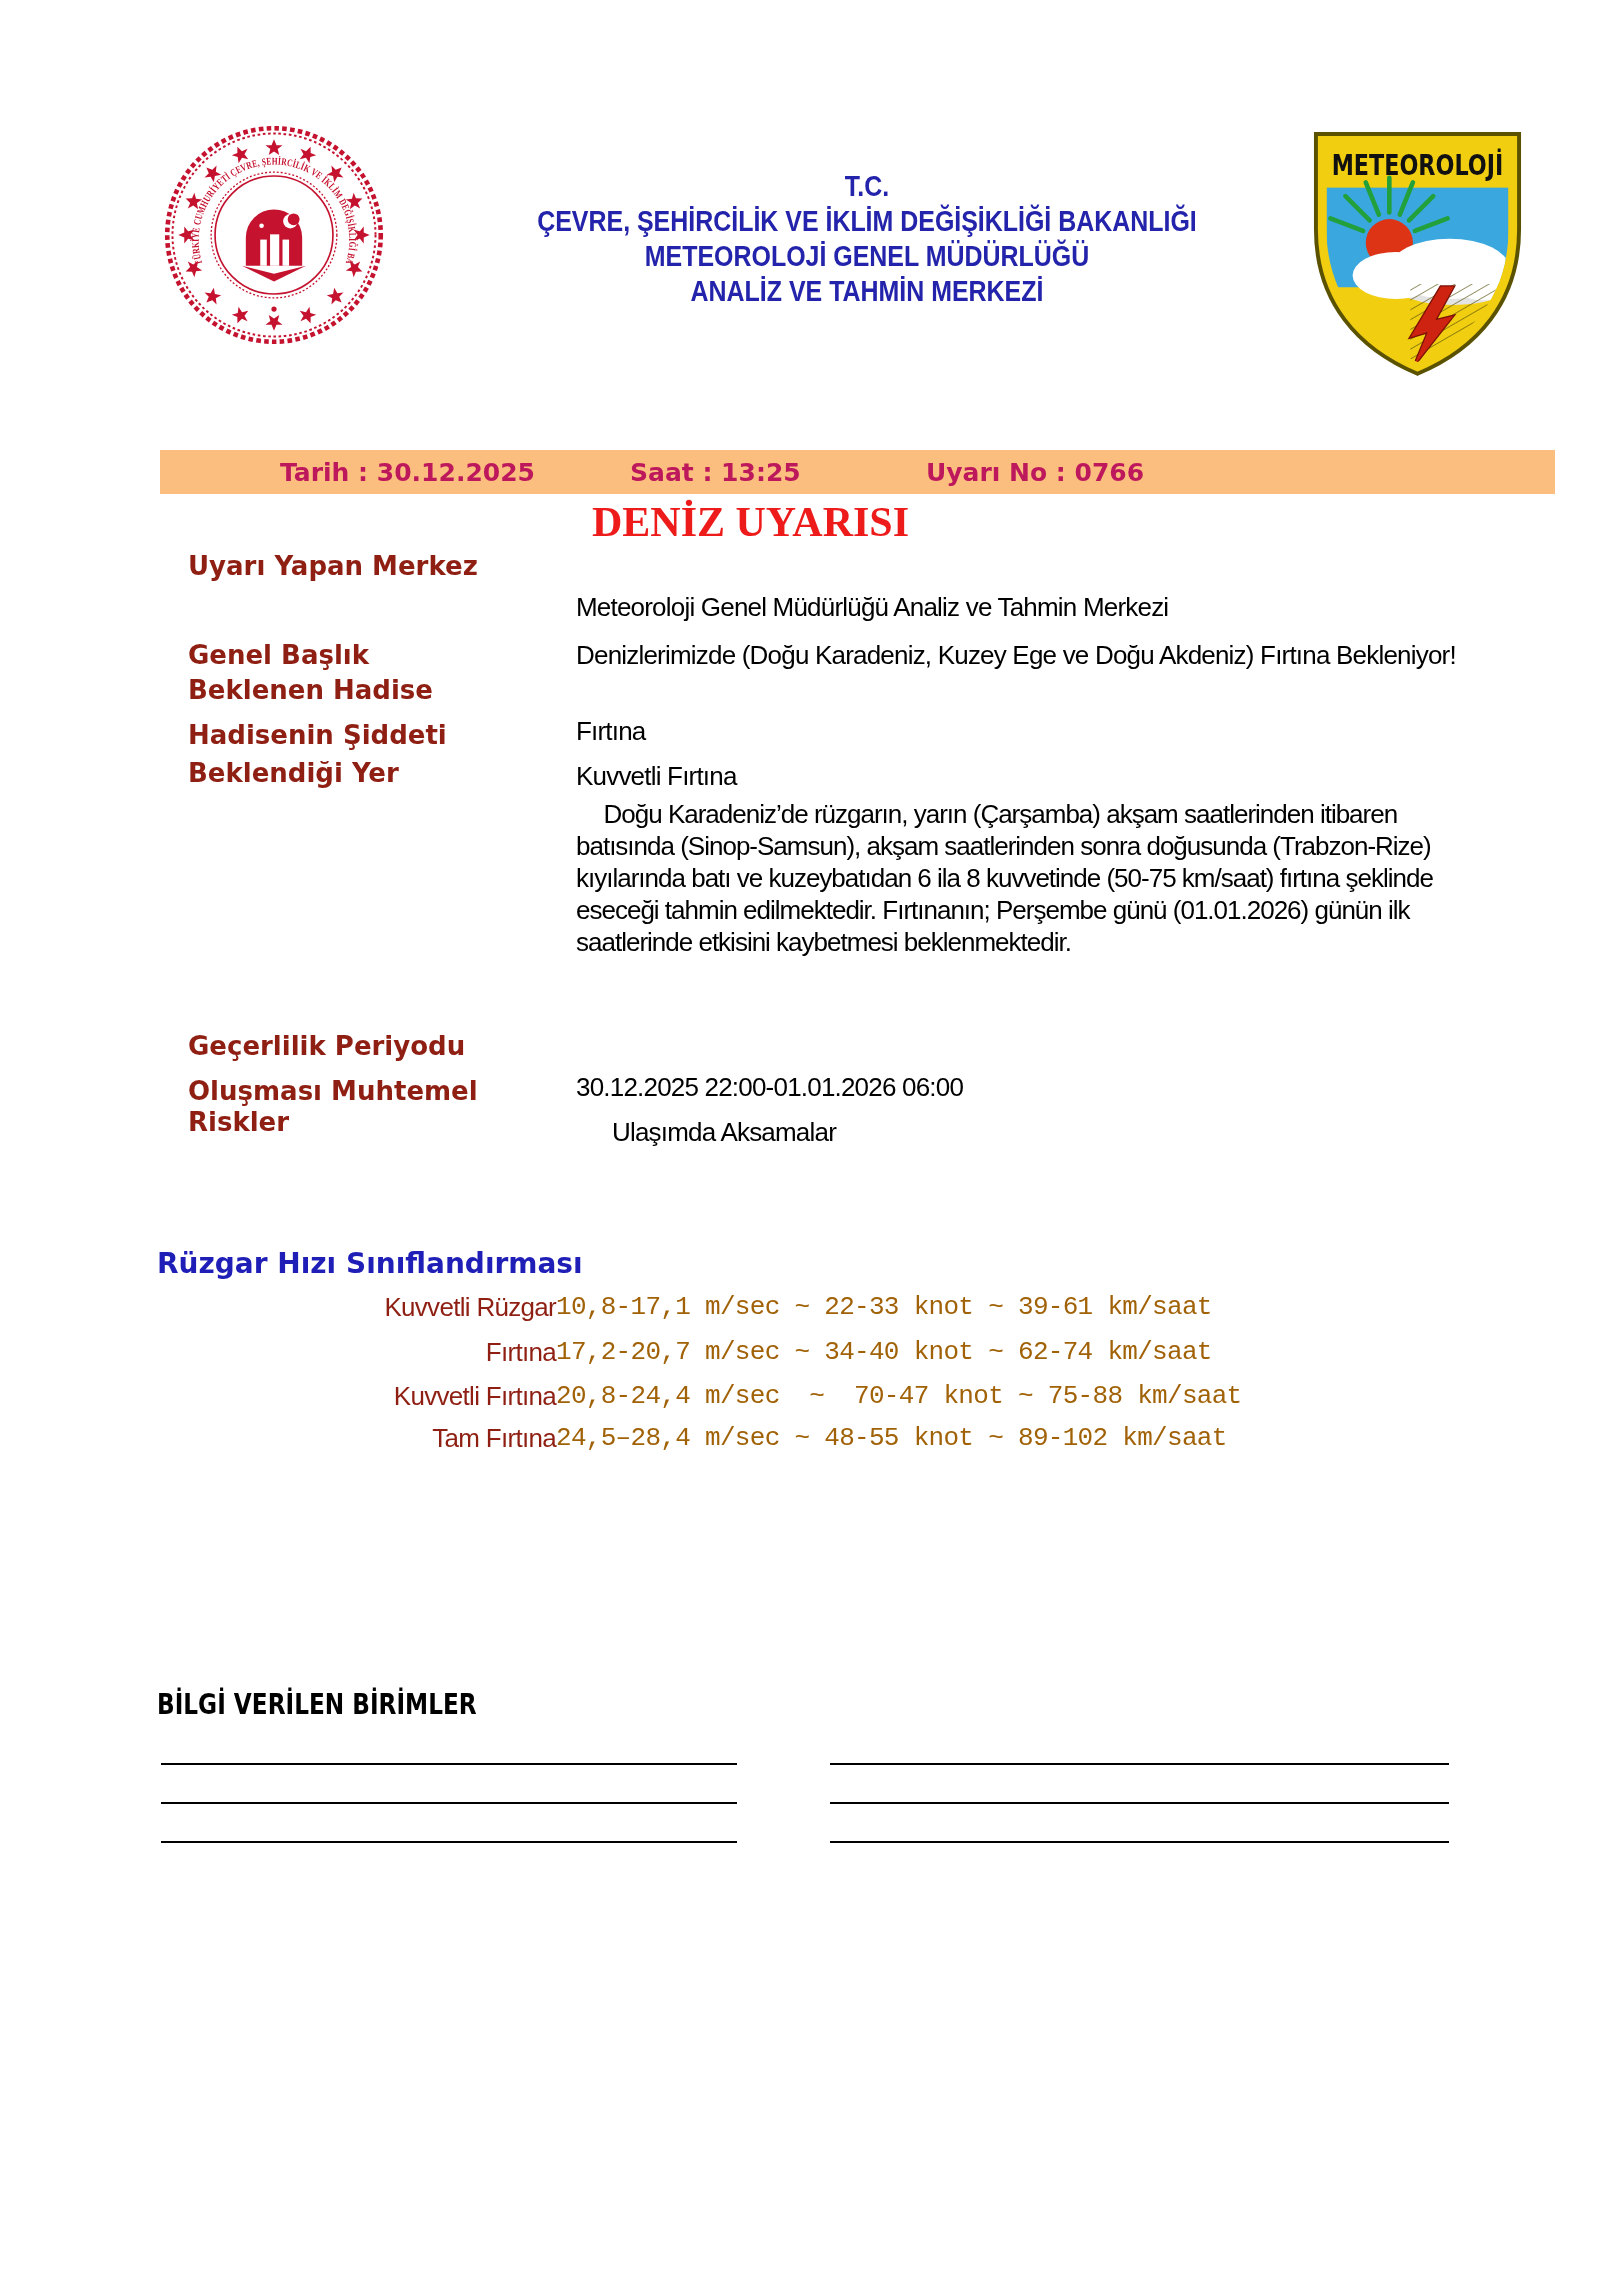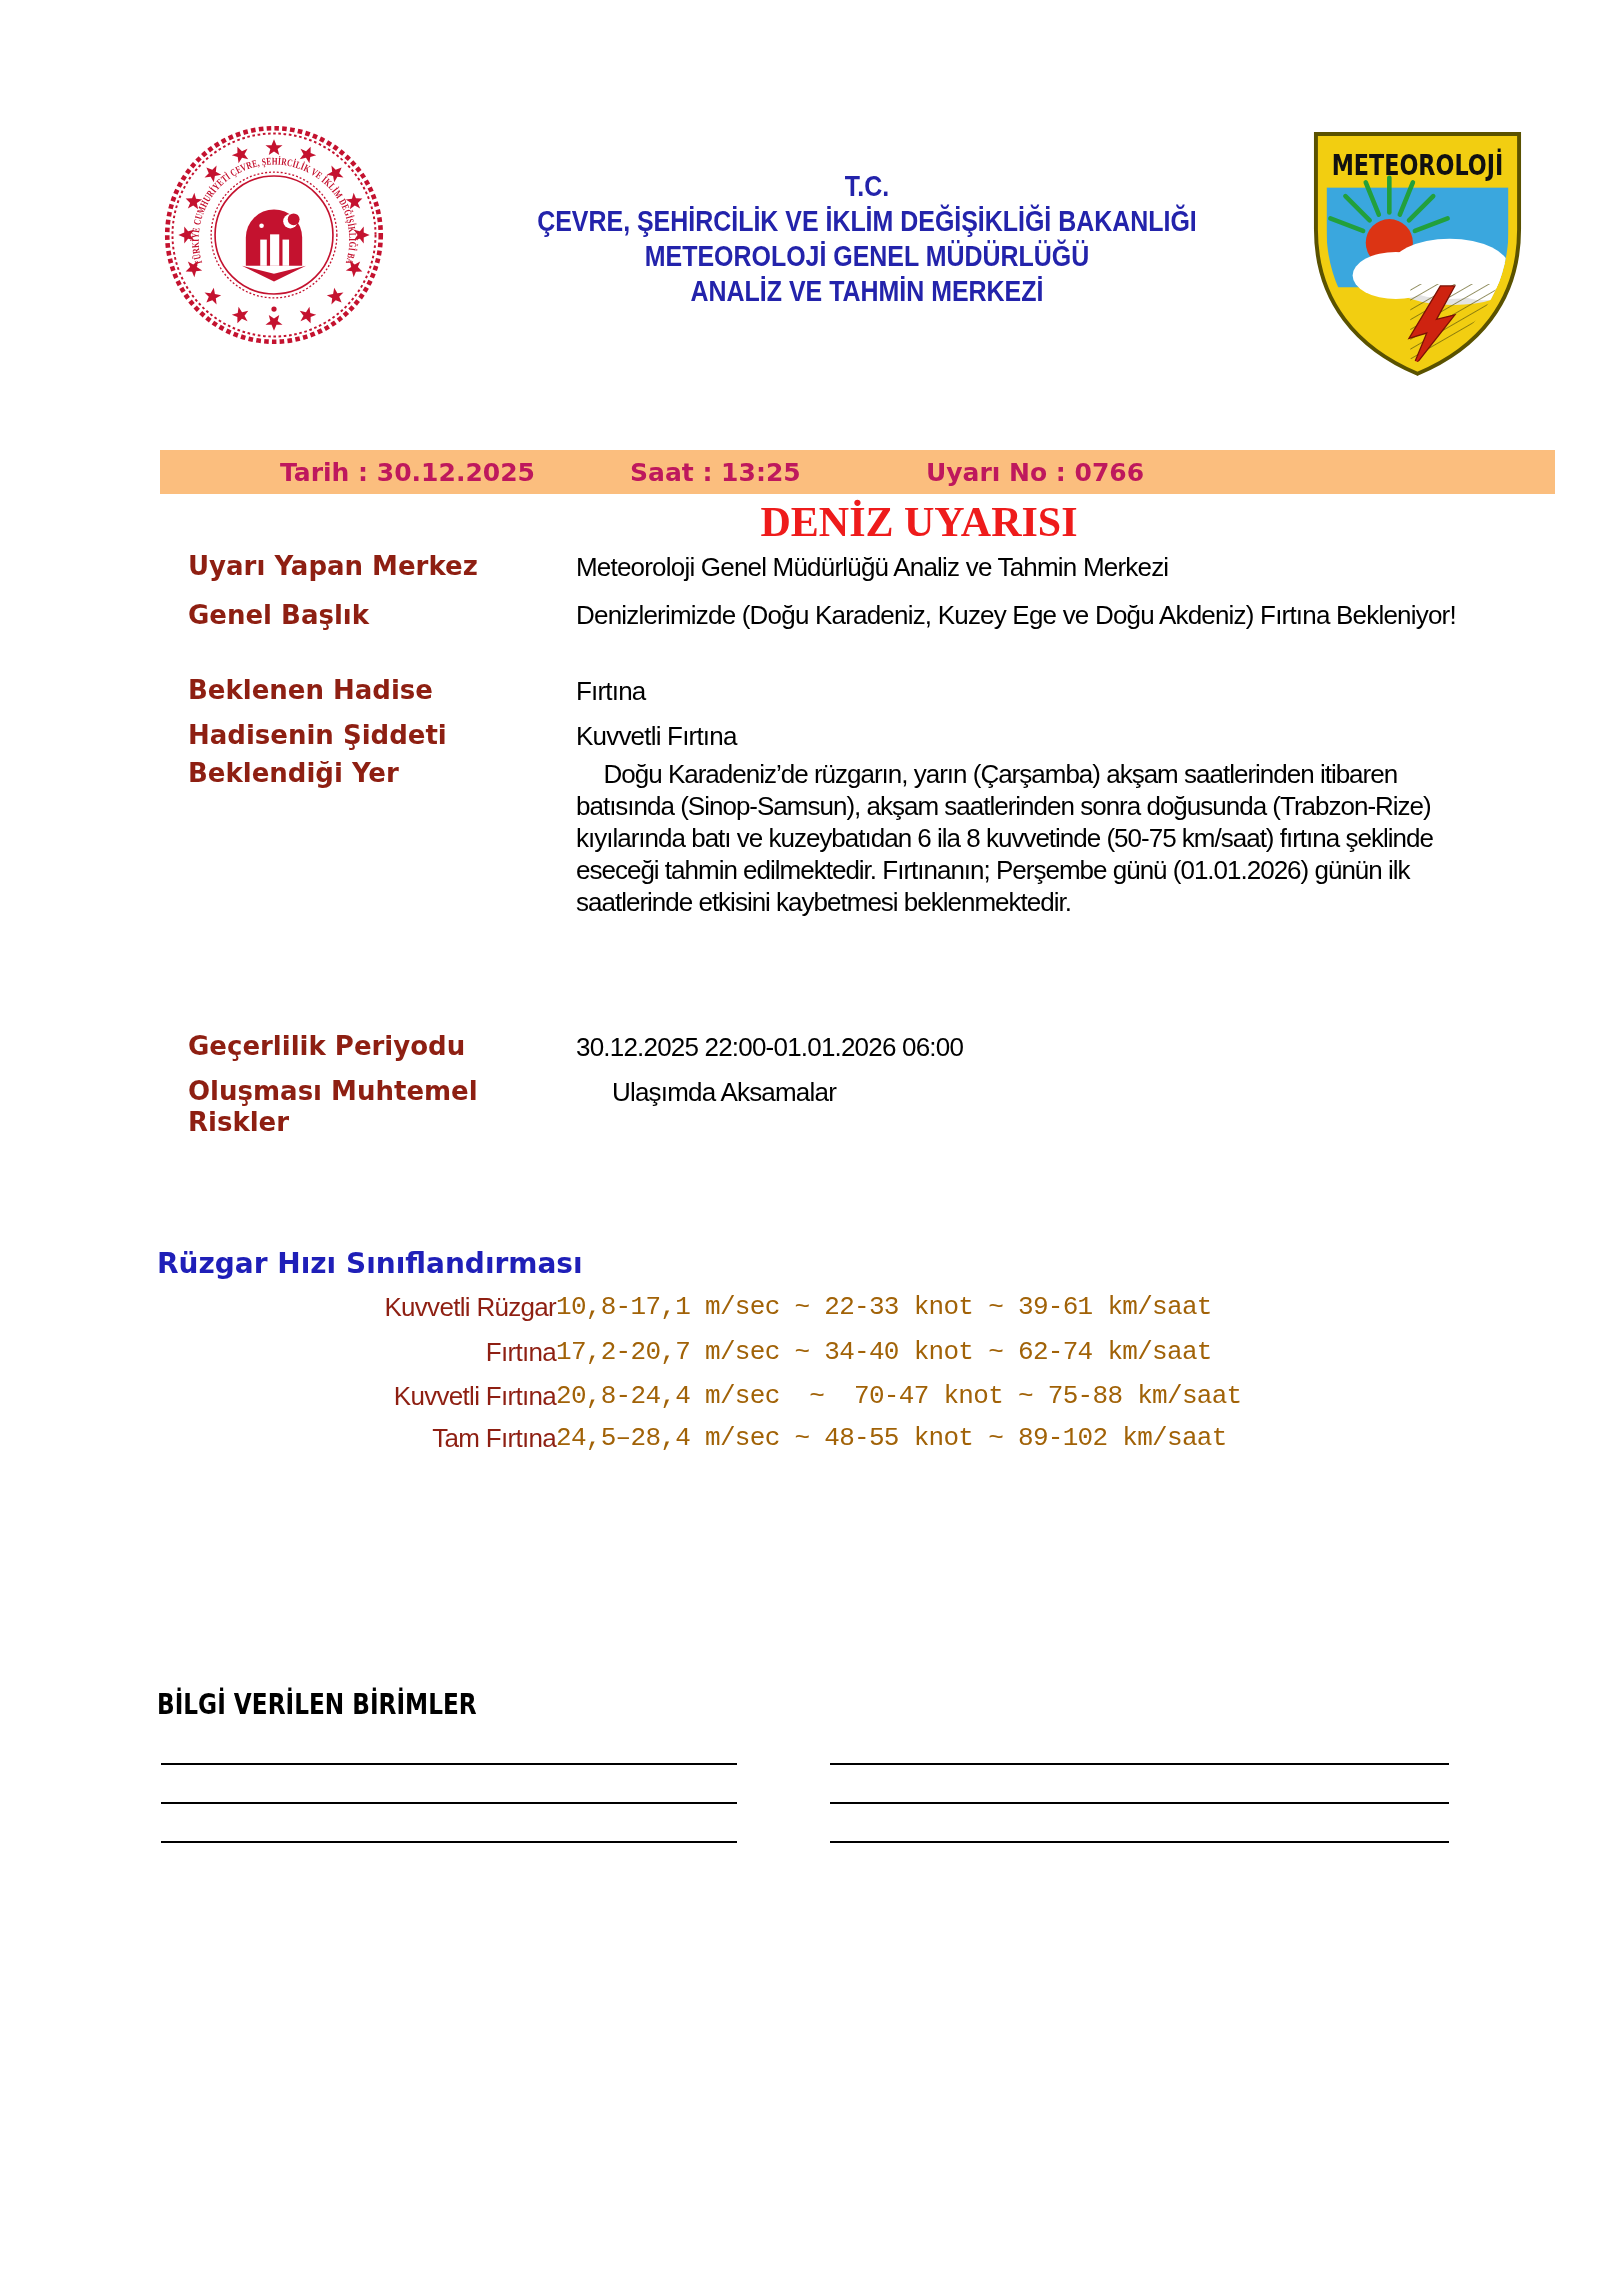--- a/index.html
+++ b/index.html
@@ -48,41 +48,42 @@
     position:absolute;top:50%;transform:translateY(-50%);
     font-family:"DejaVu Sans",sans-serif;
     font-weight:bold;font-size:25px;color:#be185d;white-space:nowrap;
   }
   .bar-date{left:120px;}
   .bar-time{left:470px;}
   .bar-no{left:766px;}
   
   .doc-title{
     position:absolute;left:592px;top:496px;width:654px;
-    text-align:center;
+    text-align:left;
     font-family:"Liberation Serif",serif;
     font-weight:bold;font-size:42px;line-height:52px;
     color:var(--title-red);
     white-space:nowrap;
   }
   
   .row{position:absolute;left:188px;display:flex;align-items:flex-start;}
   .row .label{
     flex:0 0 388px;width:388px;
     font-family:"DejaVu Sans",sans-serif;
     font-weight:bold;font-size:26px;line-height:31px;
     color:var(--label-maroon);
   }
   .row .label .inner{display:block;}
   .row-risks .label .inner{max-width:314px;}
   .row .value{
     width:895px;
     font-family:"Liberation Sans",sans-serif;
     font-size:26px;line-height:32px;letter-spacing:-0.8px;
     color:#000;
+    margin-top:40px;
   }
   .row-place .value{letter-spacing:-1px;text-indent:27.5px;}
   .r1{top:551px;} .r2{top:599px;align-items:flex-end;} .r3{top:675px;} .r4{top:720px;}
   .r5{top:758px;} .r6{top:1031px;} .r7{top:1076px;gap:36px;}
   
   .wind-heading{
     position:absolute;left:157px;top:1247px;
     font-family:"DejaVu Sans",sans-serif;
     font-weight:bold;font-size:28px;line-height:33px;
     color:var(--section-blue);

